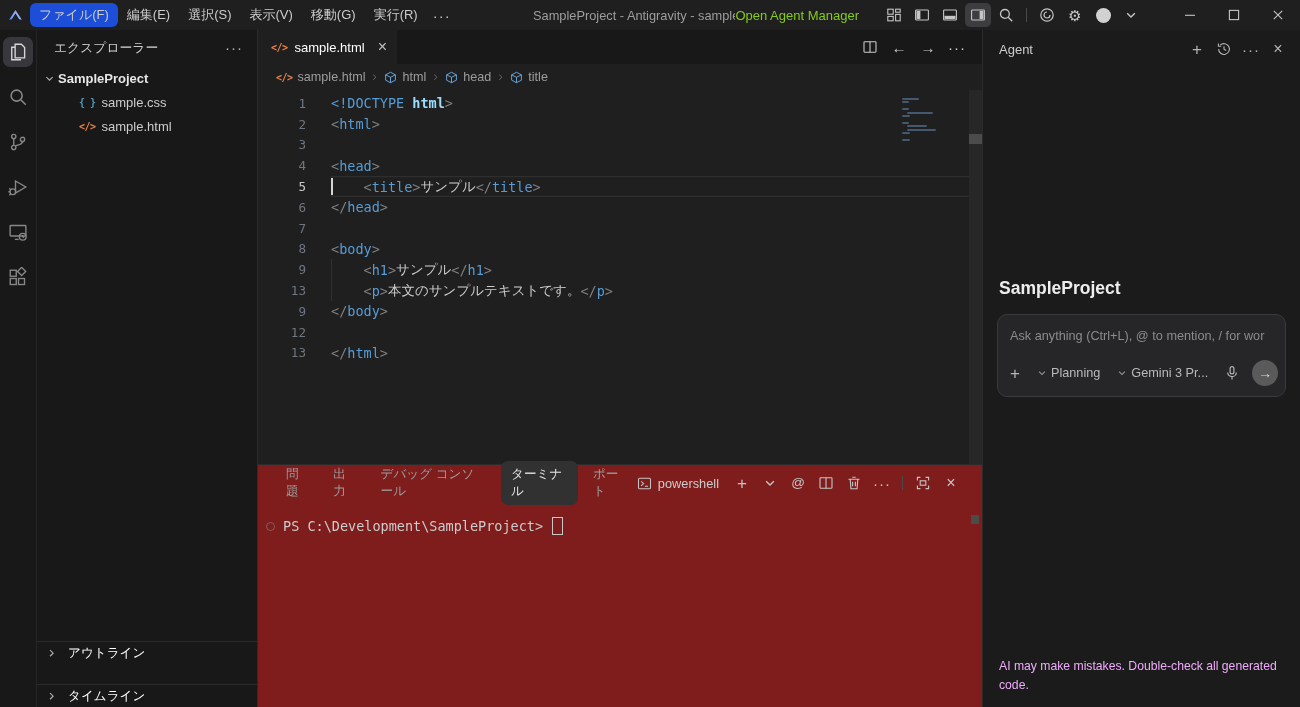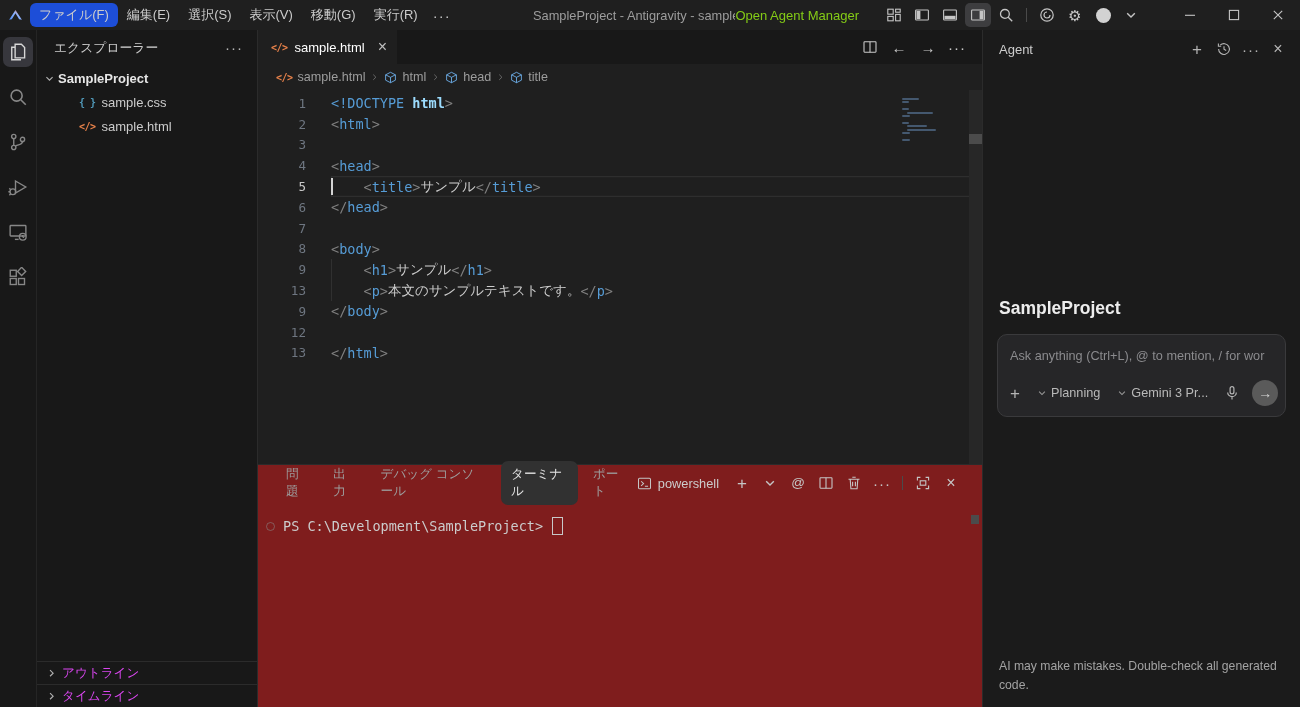--- a/index.html
+++ b/index.html
@@ -44,21 +44,21 @@
   .sb-more{margin-left:auto;color:#b5b5b5;cursor:pointer;}
   .tree-row{height:24px;display:flex;align-items:center;cursor:pointer;}
   .tree-row.project{padding-left:4px;font-weight:700;color:#e6e6e6;}
   .tw{width:17px;height:16px;display:flex;align-items:center;justify-content:center;color:#b0b0b0;flex:none;}
   .tw svg{width:13px;height:13px;}
   .file-row{height:24px;display:flex;align-items:center;padding-left:42px;gap:6px;cursor:pointer;color:#cccccc;}
   .txt-ic{font-family:"DejaVu Sans Mono",monospace;font-size:10px;font-weight:700;letter-spacing:-.5px;}
   .code-col{color:#e8824a;}
   .braces-col{color:#519aba;}
   .sb-spacer{flex:1;}
-  .sb-sec{height:22px;border-top:1px solid #2b2b2b;display:flex;align-items:center;padding-left:6px;gap:2px;font-size:12.6px;color:#d946ef;cursor:pointer;}
+  .sb-sec{height:22px;border-top:1px solid #2b2b2b;display:flex;align-items:center;padding-left:6px;gap:8px;font-size:12.6px;color:#ffffff;cursor:pointer;margin-top:20px;}
 
   
   .editor-col{flex:1;display:flex;flex-direction:column;background:#1f1f1f;min-width:0;}
   .tabbar{height:34px;background:#181818;display:flex;align-items:stretch;}
   .tab{display:flex;align-items:center;gap:7px;padding:0 10px 0 13px;font-size:13px;color:#fff;cursor:pointer;}
   .tab.active{background:#1f1f1f;}
   .tab-close{color:#c0c0c0;margin-left:6px;display:flex;align-items:center;}
   .editor-actions{margin-left:auto;display:flex;align-items:center;gap:3px;padding-right:12px;}
   .editor-actions .tbtn{color:#c9c9c9;}
   .breadcrumbs{height:26px;display:flex;align-items:center;padding-left:18px;gap:3px;color:#9d9d9d;font-size:12.6px;}
@@ -94,37 +94,37 @@
   .panel-right{margin-left:auto;display:flex;align-items:center;gap:4px;padding-right:18px;}
   .term-label{display:flex;align-items:center;gap:6px;color:#cccccc;font-size:12.8px;margin-right:6px;cursor:pointer;}
   .term-ic{display:flex;}.term-ic svg{width:15px;height:15px;color:#c5c5c5;}
   .panel-actions{display:flex;align-items:center;gap:2px;}
   .term-body{padding:16px 0 0 8px;font-family:"DejaVu Sans Mono",monospace;font-size:13.5px;color:#cccccc;display:flex;align-items:center;}
   .term-dot{width:7px;height:7px;border:1px solid #8a8a8a;border-radius:50%;opacity:.55;margin-right:8px;flex:none;}
   .term-cursor{display:inline-block;width:9px;height:16px;border:1px solid #c8c8c8;margin-left:9px;}
   .term-thumb{position:absolute;right:3px;top:50px;width:8px;height:9px;background:#4b4b4b;}
 
   
-  .agent{width:317px;background:#1b1b1b;border-left:1px solid #2b2b2b;display:flex;flex-direction:column;flex:none;gap:20px;}
+  .agent{width:317px;background:#1b1b1b;border-left:1px solid #2b2b2b;display:flex;flex-direction:column;flex:none;}
   .agent-header{height:38px;display:flex;align-items:center;padding:0 10px 0 16px;color:#cccccc;font-size:13px;flex:none;}
   .agent-hicons{margin-left:auto;display:flex;align-items:center;gap:3px;}
   .agent-hicons .tbtn{color:#b4b4b4;width:24px;}
   .agent-body{flex:1;padding:0 14px;}
   .agent-project{margin-top:210px;font-size:17.5px;font-weight:700;color:#ededed;padding-left:2px;}
   .agent-card{margin-top:15px;background:#262628;border:1px solid #3a3a3c;border-radius:10px;padding:14px 12px 10px;}
   .agent-ph{color:#8b8b8e;font-size:12.7px;white-space:nowrap;overflow:hidden;}
   .agent-controls{display:flex;align-items:center;margin-top:17px;color:#b9b9b9;font-size:12.7px;}
   .ctl{display:flex;align-items:center;gap:3px;margin-right:16px;white-space:nowrap;cursor:pointer;}
   .ctl-ic{display:flex;align-items:center;color:#b5b5b5;cursor:pointer;}
   .ctl-ic svg{width:16px;height:16px;}
   .ctl-ic.first{margin-right:16px;}
   .chev{display:flex;}.chev svg{width:12px;height:12px;color:#9a9a9a;}
   .ctl-ic.mic{margin-left:auto;}
   .send{width:26px;height:26px;border-radius:50%;background:#5a5a5a;color:#d8d8d8;display:flex;align-items:center;justify-content:center;margin-left:12px;cursor:pointer;flex:none;}
-  .agent-footer{padding:0 16px 12px;color:#a3a3a3;font-size:12.2px;line-height:1.55;flex:none;}
+  .agent-footer{padding:0 16px 12px;color:#f0abfc;font-size:12.2px;line-height:1.55;flex:none;}
 </style>
 </head>
 <body>
 
 <div class="window">
 
   <div class="titlebar">
     <span class="logo">
         <svg viewBox="0 0 20 16">
           <defs>

